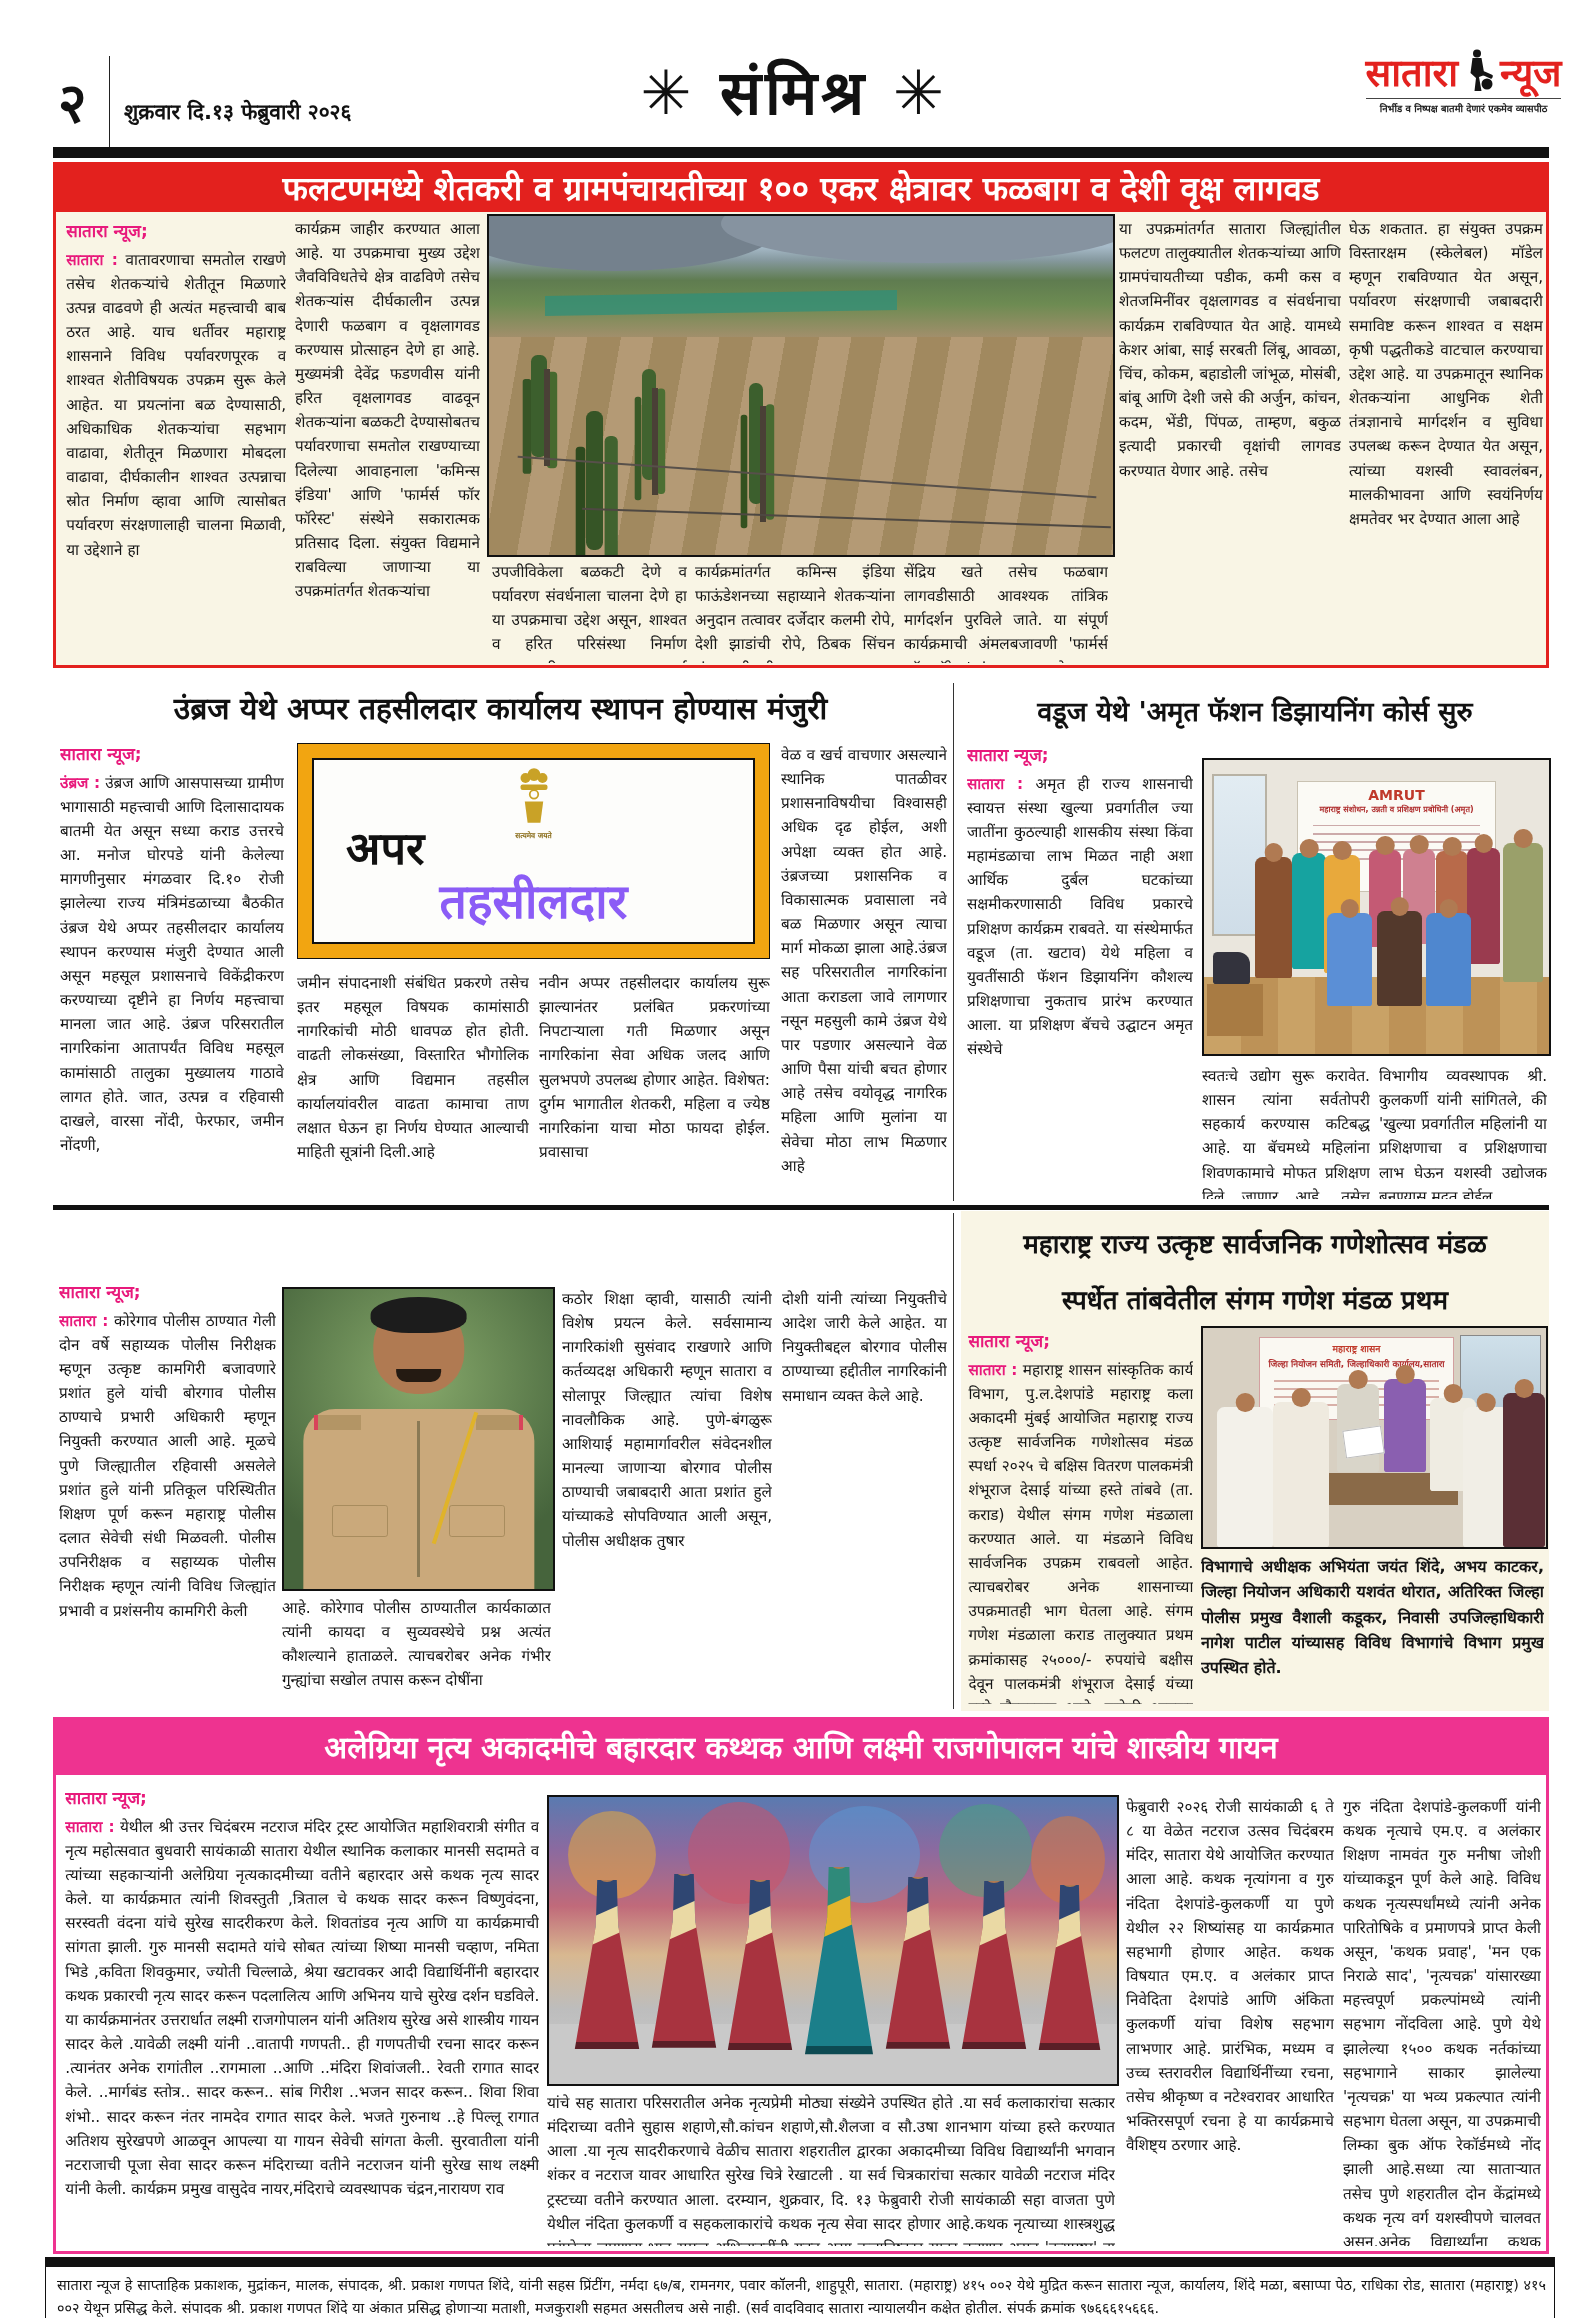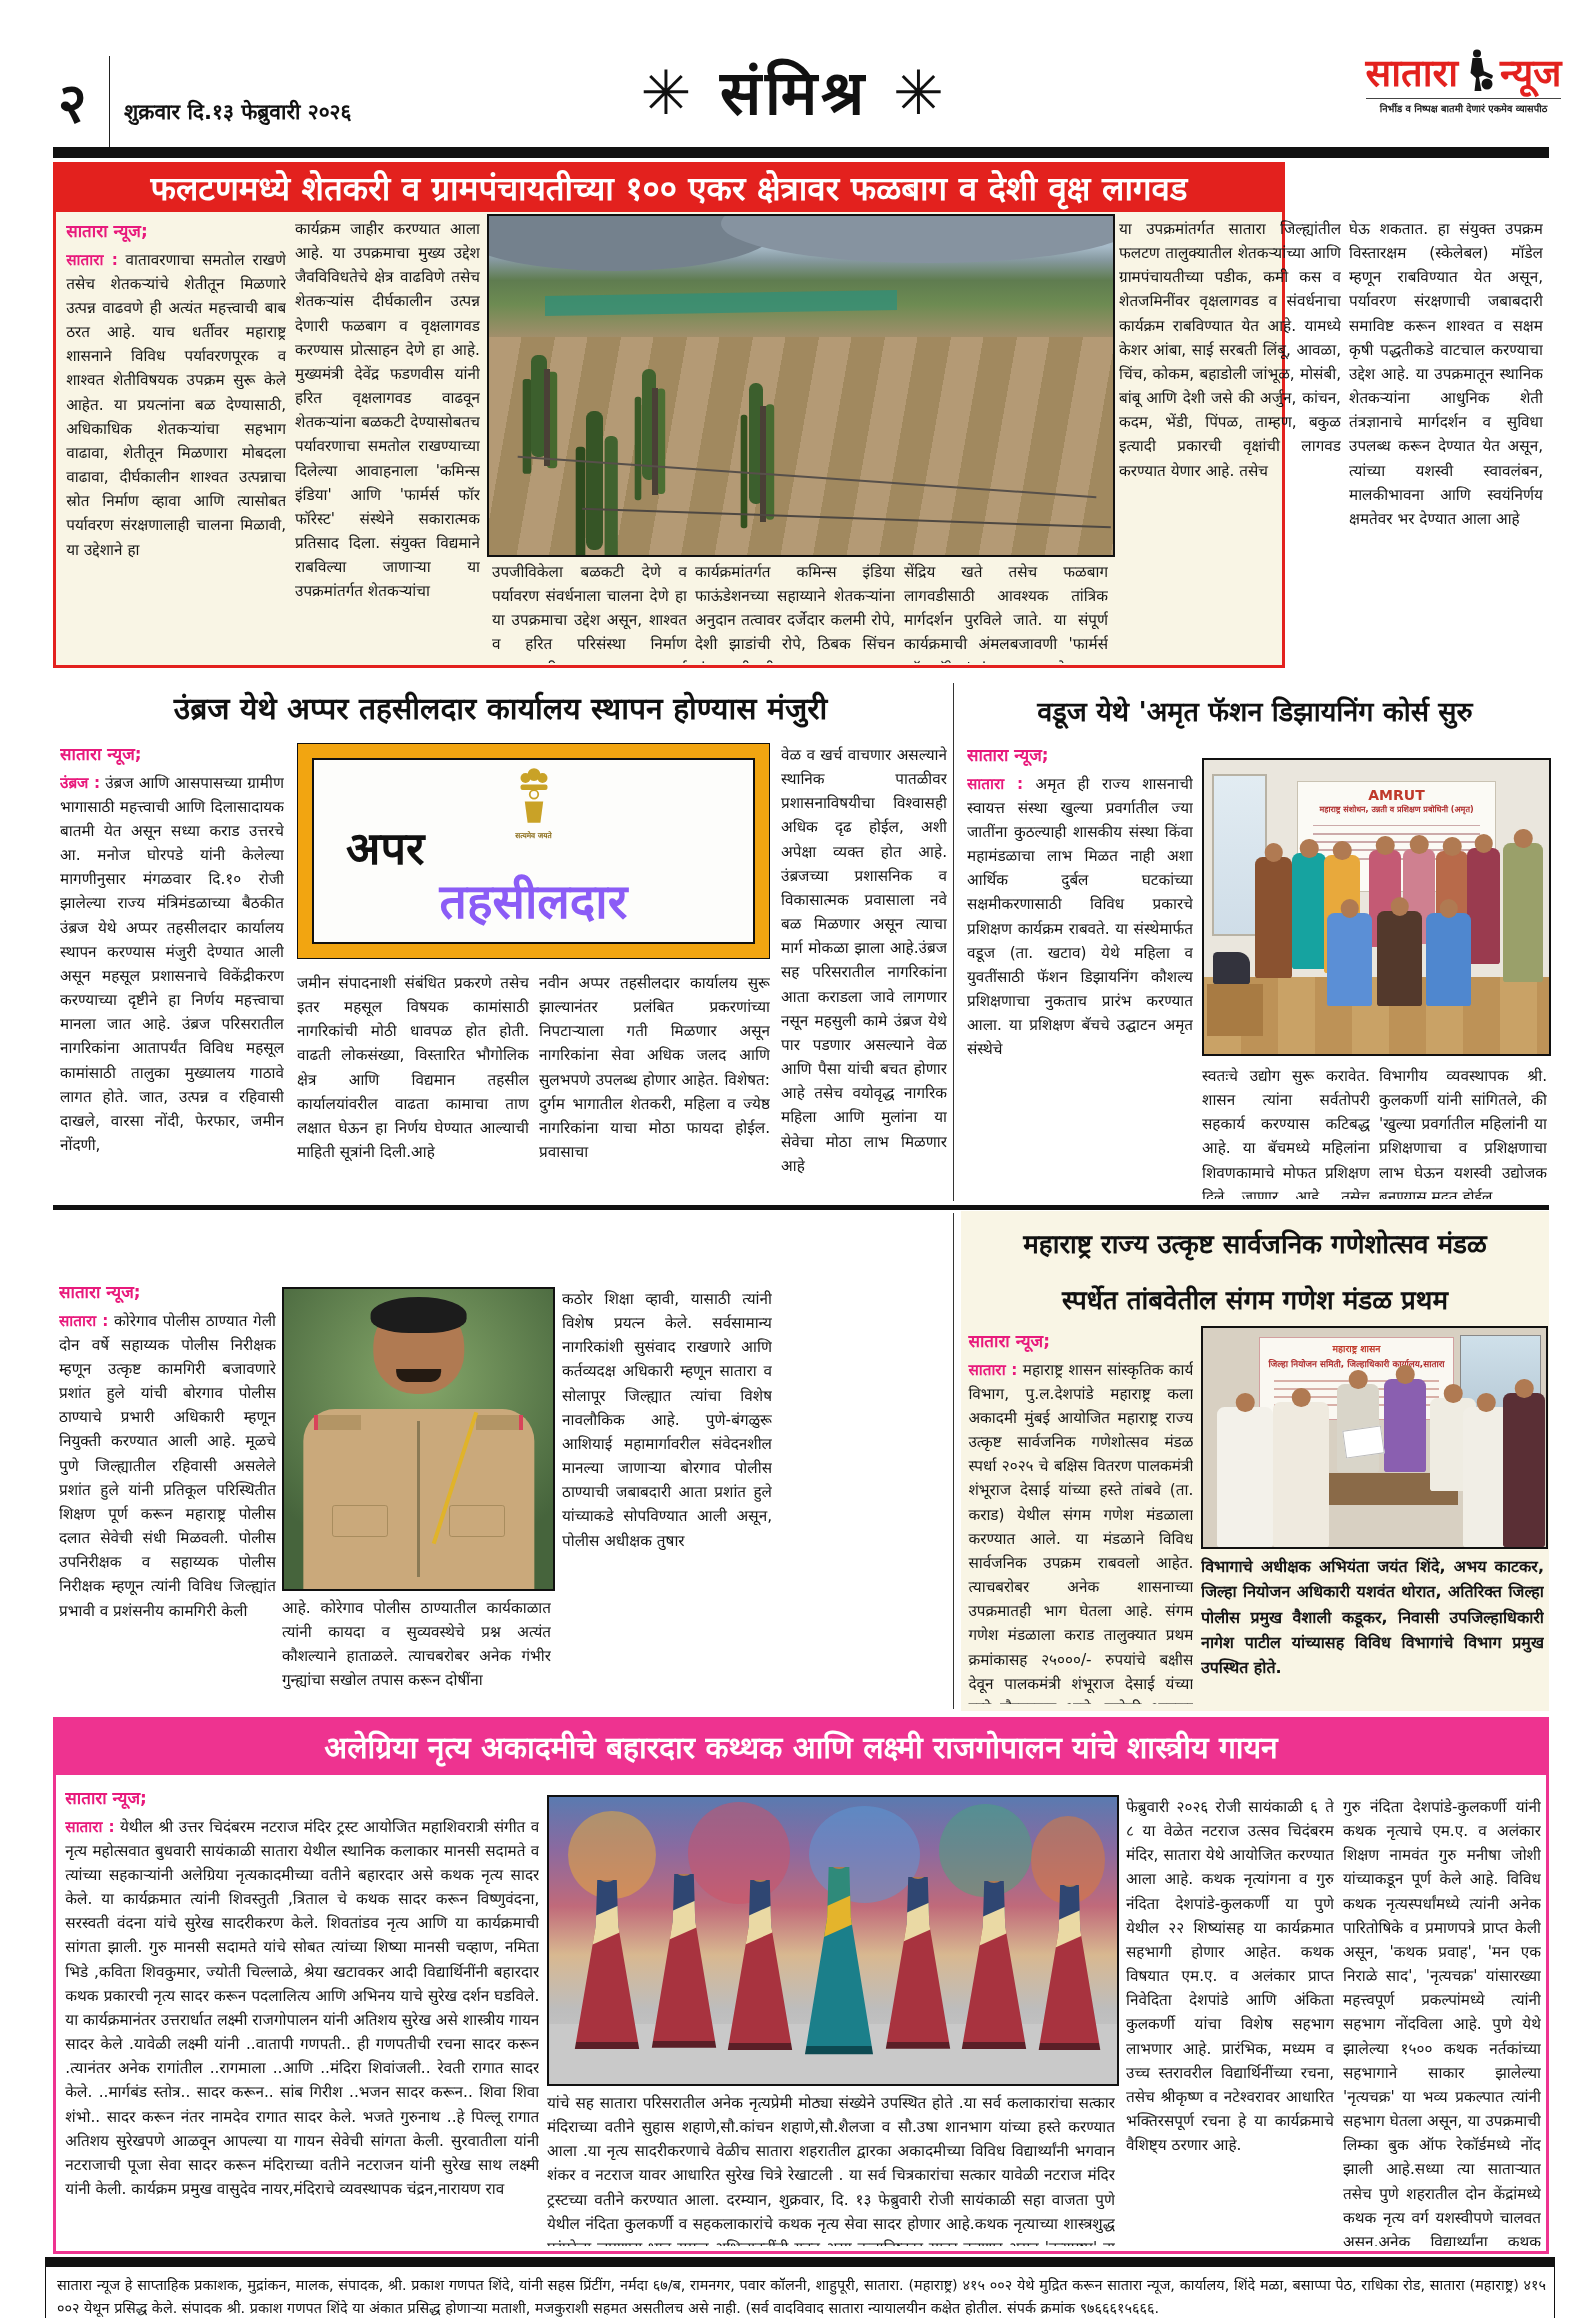--- a/index.html
+++ b/index.html
@@ -45,21 +45,21 @@
         </g>
           </svg>
       </span>
       <span style="color:#e3211e;font-size:38px;font-weight:800;">न्यूज</span>
     </div>
     <div style="font-size:9.7px;font-weight:700;color:#222;border-top:1.4px solid #444;padding-top:2.8px;margin-top:0.9px;">निर्भीड व निष्पक्ष बातमी देणारं एकमेव व्यासपीठ</div>
   </div>
 
   <div class="bar" style="left:53px;top:147px;width:1496px;height:11px;"></div>
 
-  <div class="abs" style="left:53px;top:162px;width:1232px;height:506px;border:3.2px solid #e3211e;background:#f9f5e5;box-sizing:border-box;">
+  <div class="abs" style="left:53px;top:162px;width:1496px;height:506px;border:3.2px solid #e3211e;background:#f9f5e5;box-sizing:border-box;">
     <div style="height:47px;line-height:47px;background:#e3211e;color:#fff;text-align:center;font-size:33px;font-weight:800;white-space:nowrap;overflow:hidden;">फलटणमध्ये शेतकरी व ग्रामपंचायतीच्या १०० एकर क्षेत्रावर फळबाग व देशी वृक्ष लागवड</div>
 
     <div class="col" style="left:10.2px;top:53px;width:220px;height:443px;">
       <div class="byline">सातारा न्यूज;</div>
       <span class="dateline">सातारा :</span>
       <span>वातावरणाचा समतोल राखणे तसेच शेतकऱ्यांचे शेतीतून मिळणारे उत्पन्न वाढवणे ही अत्यंत महत्त्वाची बाब ठरत आहे. याच धर्तीवर महाराष्ट्र शासनाने विविध पर्यावरणपूरक व शाश्वत शेतीविषयक उपक्रम सुरू केले आहेत. या प्रयत्नांना बळ देण्यासाठी, अधिकाधिक शेतकऱ्यांचा सहभाग वाढावा, शेतीतून मिळणारा मोबदला वाढावा, दीर्घकालीन शाश्वत उत्पन्नाचा स्रोत निर्माण व्हावा आणि त्यासोबत पर्यावरण संरक्षणालाही चालना मिळावी, या उद्देशाने हा</span>
     </div>
     <div class="col" style="left:239px;top:52px;width:185px;height:444px;">कार्यक्रम जाहीर करण्यात आला आहे. या उपक्रमाचा मुख्य उद्देश जैवविविधतेचे क्षेत्र वाढविणे तसेच शेतकऱ्यांस दीर्घकालीन उत्पन्न देणारी फळबाग व वृक्षलागवड करण्यास प्रोत्साहन देणे हा आहे. मुख्यमंत्री देवेंद्र फडणवीस यांनी हरित वृक्षलागवड वाढवून शेतकऱ्यांना बळकटी देण्यासोबतच पर्यावरणाचा समतोल राखण्याच्या दिलेल्या आवाहनाला 'कमिन्स इंडिया' आणि 'फार्मर्स फॉर फॉरेस्ट' संस्थेने सकारात्मक प्रतिसाद दिला. संयुक्त विद्यमाने राबविल्या जाणाऱ्या या उपक्रमांतर्गत शेतकऱ्यांचा</div>
 
     <div class="photo" style="left:431px;top:49px;width:624px;height:339px;background:linear-gradient(180deg,#b9cad9 0%,#a7bbc9 9%,#86999f 13%,#5f7c50 19%,#6d8b52 26%,#a38f6c 36%,#b59b76 55%,#a68e6a 80%,#99835f 100%);">
@@ -170,20 +170,21 @@
     <div class="abs" style="left:63%;top:40%;width:4.2px;height:46%;background:#e0b32a;transform:rotate(18deg);"></div>
     <div class="abs" style="left:18%;top:72%;width:20%;height:10%;border:1.9px solid #a88c5e;border-radius:2.8px;"></div>
     <div class="abs" style="right:18%;top:72%;width:20%;height:10%;border:1.9px solid #a88c5e;border-radius:2.8px;"></div>
     <div class="abs" style="left:49.4%;top:44%;width:2.8px;height:52%;background:#8a7a55;"></div>
     <div class="abs" style="left:50%;top:5%;transform:translateX(-50%);width:34%;height:30%;background:#b07a52;border-radius:46%;"></div>
     <div class="abs" style="left:50%;top:2.5%;transform:translateX(-50%);width:36%;height:12%;background:#1c1c1c;border-radius:50% 50% 40% 40%;"></div>
     <div class="abs" style="left:50%;top:26.5%;transform:translateX(-50%);width:17%;height:4.5%;background:#241a12;border-radius:0 0 10.2px 10.2px;"></div>
   </div>
   <div class="col" style="left:282px;top:1596px;width:269px;height:110px;">आहे. कोरेगाव पोलीस ठाण्यातील कार्यकाळात त्यांनी कायदा व सुव्यवस्थेचे प्रश्न अत्यंत कौशल्याने हाताळले. त्याचबरोबर अनेक गंभीर गुन्ह्यांचा सखोल तपास करून दोषींना</div>
   <div class="col" style="left:562px;top:1287px;width:210px;height:418px;">कठोर शिक्षा व्हावी, यासाठी त्यांनी विशेष प्रयत्न केले. सर्वसामान्य नागरिकांशी सुसंवाद राखणारे आणि कर्तव्यदक्ष अधिकारी म्हणून सातारा व सोलापूर जिल्ह्यात त्यांचा विशेष नावलौकिक आहे. पुणे-बंगळुरू आशियाई महामार्गावरील संवेदनशील मानल्या जाणाऱ्या बोरगाव पोलीस ठाण्याची जबाबदारी आता प्रशांत हुले यांच्याकडे सोपविण्यात आली असून, पोलीस अधीक्षक तुषार</div>
+  <div class="col" style="left:782px;top:1287px;width:165px;height:418px;">दोशी यांनी त्यांच्या नियुक्तीचे आदेश जारी केले आहेत. या नियुक्तीबद्दल बोरगाव पोलीस ठाण्याच्या हद्दीतील नागरिकांनी समाधान व्यक्त केले आहे.</div>
 
   <div class="abs" style="left:961px;top:1211px;width:588px;height:500px;background:#f9f5e5;">
     <div class="headline-center" style="left:0;top:70px;width:588px;font-size:26px;">स्पर्धेत तांबवेतील संगम गणेश मंडळ प्रथम</div>
     <div class="headline-center" style="left:0;top:14px;width:588px;font-size:26px;">महाराष्ट्र राज्य उत्कृष्ट सार्वजनिक गणेशोत्सव मंडळ</div>
     <div class="col" style="left:7.4px;top:117px;width:225px;height:376px;">
       <div class="byline">सातारा न्यूज;</div>
       <span class="dateline">सातारा :</span>
       <span>महाराष्ट्र शासन सांस्कृतिक कार्य विभाग, पु.ल.देशपांडे महाराष्ट्र कला अकादमी मुंबई आयोजित महाराष्ट्र राज्य उत्कृष्ट सार्वजनिक गणेशोत्सव मंडळ स्पर्धा २०२५ चे बक्षिस वितरण पालकमंत्री शंभूराज देसाई यांच्या हस्ते तांबवे (ता. कराड) येथील संगम गणेश मंडळाला करण्यात आले. या मंडळाने विविध सार्वजनिक उपक्रम राबवलो आहेत.  त्याचबरोबर अनेक शासनाच्या उपक्रमातही भाग घेतला आहे. संगम गणेश मंडळाला कराड तालुक्यात प्रथम क्रमांकासह २५०००/- रुपयांचे बक्षीस देवून पालकमंत्री शंभूराज देसाई यंच्या हस्ते गौरवण्यात आले. यावेळी आमदार शशिकांत शिंदे, आमदार मनोज घोरपडे, जिल्हाधिकारी संतोष पाटील, जिल्हा परिषदेच्या मुख्य कार्यकारी अधिकारी याशनी नागराजन, उपवनसंरक्षक अमोल सातपुते, जलसंपदा</span>
     </div>
     <div class="photo" style="left:240px;top:115px;width:343px;height:219px;background:#d8d0c2;">

